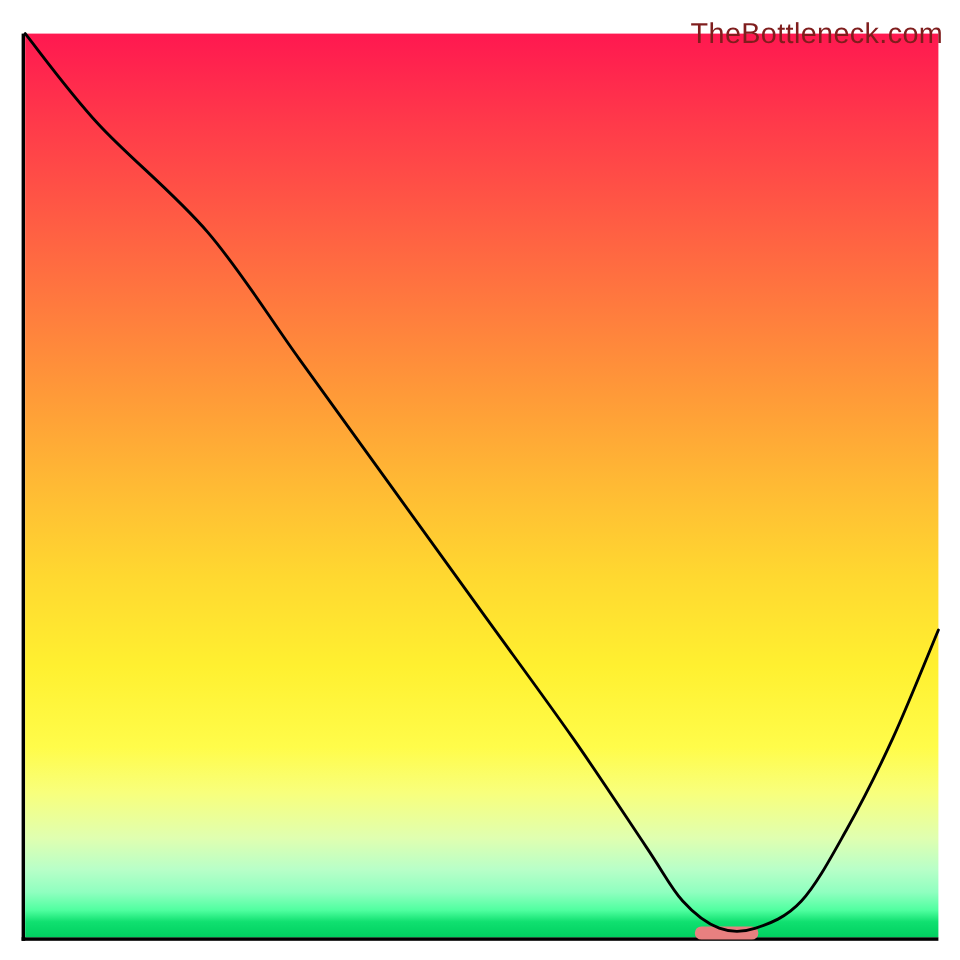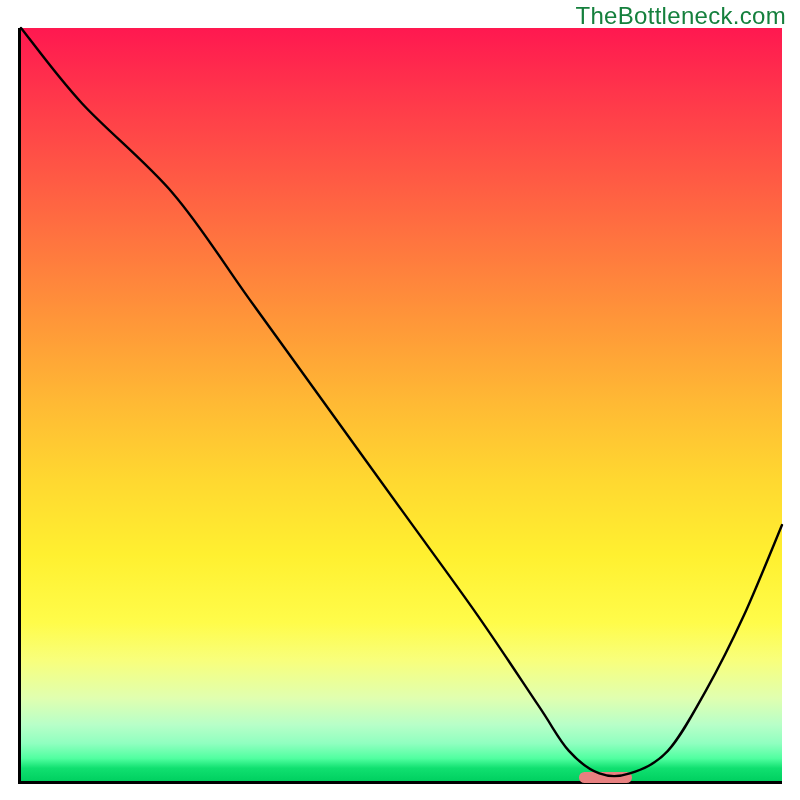--- a/index.html
+++ b/index.html
@@ -6,23 +6,23 @@
   body {
     width: 800px;
     height: 800px;
     background: #ffffff;
     font-family: Arial, Helvetica, sans-serif;
     position: relative;
     overflow: hidden;
   }
   .watermark {
     position: absolute;
-    top: 2px;
+    top: 15px;
     right: 14px;
-    color: #15803d;
+    color: #7f1d1d;
     font-size: 24px;
     font-weight: 500;
     letter-spacing: 0.3px;
     z-index: 20;
   }
   .plot-area {
     position: absolute;
     left: 18px;
     top: 28px;
     width: 764px;

